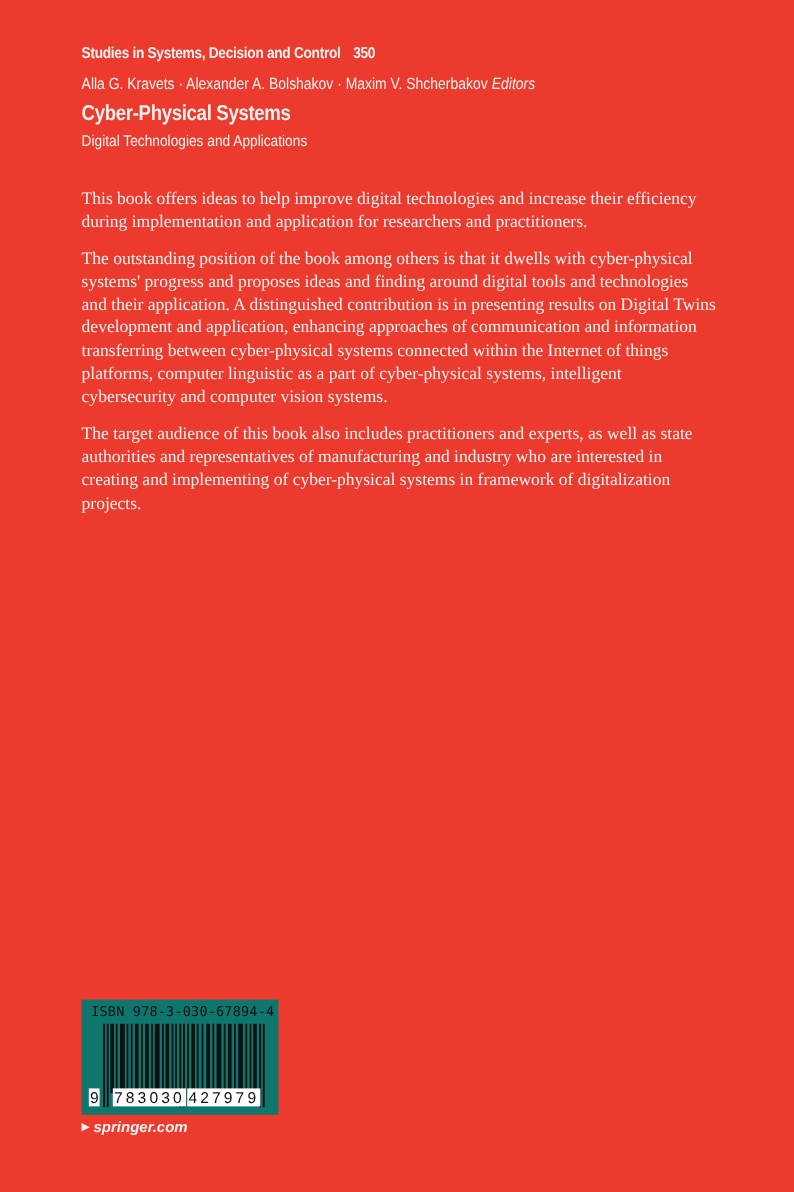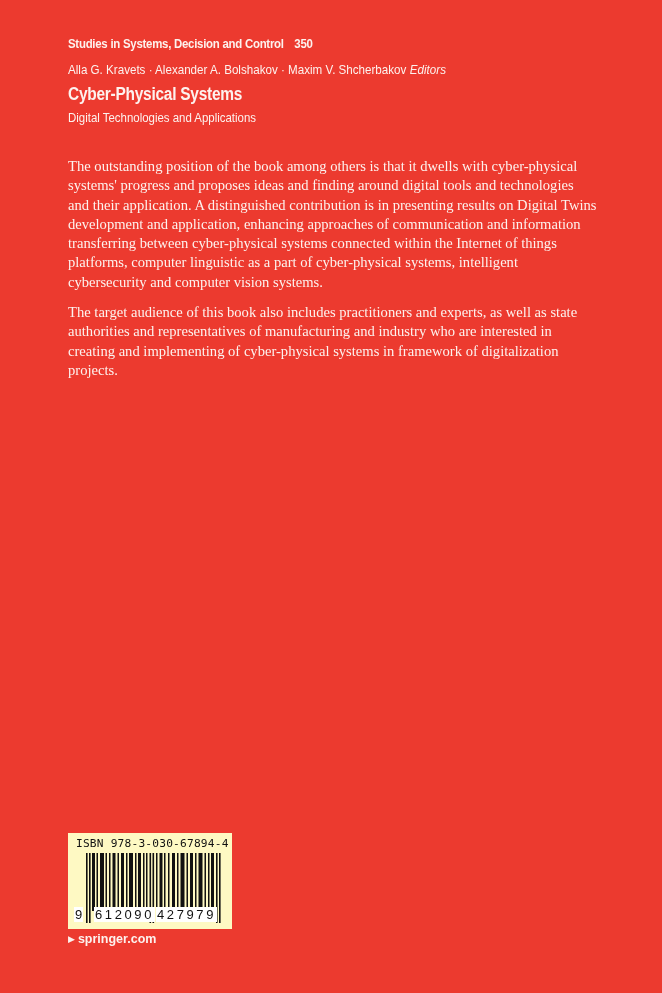--- a/index.html
+++ b/index.html
@@ -36,56 +36,57 @@
     transform: scaleX(0.88); transform-origin: left top;
   }
   #body {
     position: absolute; left: 68px; top: 157px; width: 530px;
     font-size: 14.6px; line-height: 19.3px;
   }
   #body p { margin: 0 0 11px 0; }
 
   #barcode-box {
     position: absolute; left: 68px; top: 833px;
-    width: 164px; height: 96px; background: #fef9c3;
+    width: 164px; height: 96px; background: #0f766e;
   }
   #isbn-text {
     position: absolute; left: 8px; top: 4px;
     font-size: 11.2px; color: #111; white-space: nowrap; letter-spacing: 0.2px;
   }
   #bars {
     position: absolute; left: 8px; top: 20px; width: 150px; height: 70px;
   }
   #digits {
     position: absolute; left: 0; top: 74px; width: 164px; height: 18px;
     font-size: 13px; color: #111;
   }
   #digits span { position: absolute; top: 0; background: #fff; padding: 0 1px; }
 
   #springer {
     position: absolute; left: 68px; top: 932px;
-    font-size: 12.5px; font-weight: bold; white-space: nowrap;
+    font-size: 12.5px; font-weight: bold; white-space: nowrap; font-style: italic;
   }
   #springer .arrow { font-size: 9px; margin-right: 3px; position: relative; top: -1px; }
 </style>
 </head>
 <body>
 
 <div id="series" class="sans">
   <span>Studies in Systems, Decision and Control</span><span class="num">350</span>
 </div>
 
 <div id="editors" class="sans">
   <span>Alla G. Kravets · Alexander A. Bolshakov · Maxim V. Shcherbakov</span><span class="role">Editors</span>
 </div>
 
 <div id="title" class="sans">Cyber-Physical Systems</div>
 <div id="subtitle" class="sans">Digital Technologies and Applications</div>
 
 <div id="body" class="serif">
+  <p>This book offers ideas to help improve digital technologies and increase their efficiency during implementation and application for researchers and practitioners.</p>
   <p>The outstanding position of the book among others  is that it dwells with cyber-physical systems' progress and proposes ideas and finding around digital tools and technologies and their application. A distinguished contribution is in presenting results on Digital Twins development and application, enhancing approaches of communication and information transferring between cyber-physical systems connected within the Internet of things platforms, computer linguistic as a part of cyber-physical systems, intelligent cybersecurity and computer vision systems.</p>
   <p>The target audience of this book also includes practitioners and experts, as well as state authorities and representatives of manufacturing and industry who  are interested in creating and implementing of cyber-physical systems in framework of digitalization projects.</p>
 </div>
 
 <div id="barcode-box">
   <div id="isbn-text" class="mono">ISBN 978-3-030-67894-4</div>
   <svg id="bars" viewBox="0 0 150 70" preserveAspectRatio="none">
     <g fill="#111">
 
       <rect x="10" y="0" width="1.6" height="70"></rect>
@@ -123,20 +124,20 @@
       <rect x="128.5" y="0" width="1.5" height="58"></rect>
       <rect x="132" y="0" width="1.5" height="58"></rect>
       <rect x="135" y="0" width="3" height="58"></rect>
 
       <rect x="140" y="0" width="1.6" height="70"></rect>
       <rect x="143" y="0" width="1.6" height="70"></rect>
     </g>
   </svg>
   <div id="digits" class="sans">
     <span style="left:6px">9</span>
-    <span style="left:26px; letter-spacing:2.6px">612090</span>
+    <span style="left:26px; letter-spacing:2.6px">783030</span>
     <span style="left:88px; letter-spacing:2.6px">427979</span>
   </div>
 </div>
 
 <div id="springer" class="sans">
   <span class="arrow">▶</span><span>springer.com</span>
 </div>
 
 </body></html>

